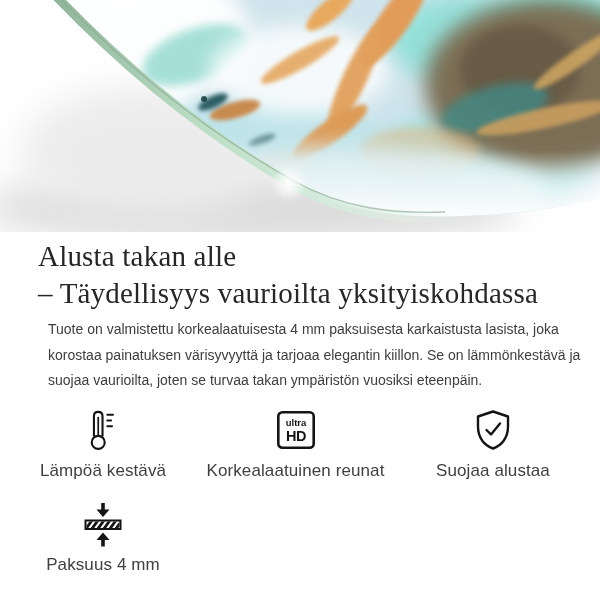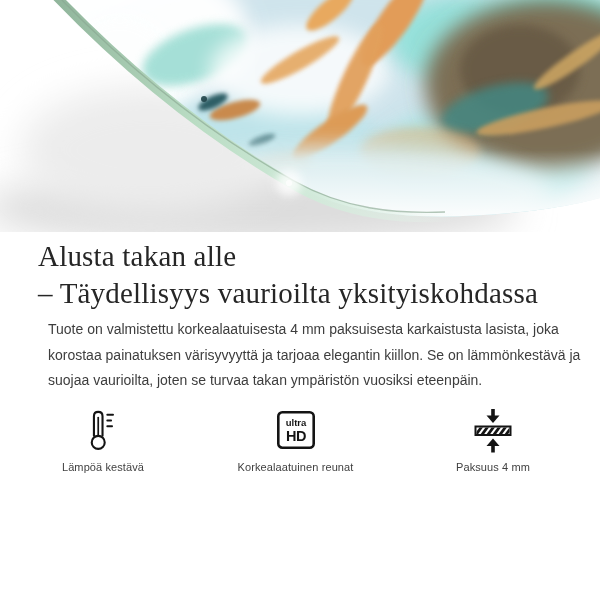--- a/index.html
+++ b/index.html
@@ -18,21 +18,21 @@
   .intro{
     margin:5px 0 0 10px;width:545px;
     font-size:14px;line-height:25.5px;color:#3d3d3d;
   }
   .features{
     margin:13px 0 0 -30px;width:585px;
     display:grid;grid-template-columns:190px 195px 200px;row-gap:20px;
   }
   .feature{display:flex;flex-direction:column;align-items:center;}
   .icon-box{height:46px;display:flex;align-items:center;justify-content:center;margin-bottom:8px;}
-  .feature .label{font-size:11px;color:#3f3f3f;letter-spacing:.1px;white-space:nowrap;}
+  .feature .label{font-size:17px;color:#3f3f3f;letter-spacing:.1px;white-space:nowrap;}
   .ic{display:block;}
 </style>
 </head>
 <body>
 
 <div>
 
   <div class="hero">
     <svg width="600" height="232" viewBox="0 0 600 232">
       <defs>
@@ -145,20 +145,29 @@
         <div class="icon-box">
           <svg class="ic" width="40" height="40" viewBox="0 0 40 40">
             <rect x="2.3" y="2.3" width="35.4" height="35.4" rx="4" fill="none" stroke="#141414" stroke-width="2.6"></rect>
             <text x="20" y="16" text-anchor="middle" font-family="Liberation Sans, DejaVu Sans, sans-serif" font-size="9.5" font-weight="bold" fill="#141414">ultra</text>
             <text x="20" y="31" text-anchor="middle" font-family="Liberation Sans, DejaVu Sans, sans-serif" font-size="14.5" font-weight="bold" letter-spacing="-0.5" fill="#141414">HD</text>
           </svg>
         </div>
         <div class="label">Korkealaatuinen reunat</div>
       </div>
 
+      <div class="feature">
+        <div class="icon-box">
+          <svg class="ic" width="38" height="42" viewBox="0 0 38 42" fill="none" stroke="#141414" stroke-width="2.4" stroke-linejoin="round" stroke-linecap="round">
+            <path d="M19,2.5 L34,7.5 V17.5 C34,29 27.5,36.5 19,39.5 C10.5,36.5 4,29 4,17.5 V7.5 Z"></path>
+            <path d="M12.5,21 L17,25.5 L26,14.5"></path>
+          </svg>
+        </div>
+        <div class="label">Suojaa alustaa</div>
+      </div>
 
 
 
       <div class="feature">
         <div class="icon-box">
           <svg class="ic" width="40" height="46" viewBox="0 0 40 46">
             <defs>
                 <clipPath id="barClip">
                   <rect x="3.5" y="20.5" width="33" height="6.5"></rect>
                 </clipPath>

